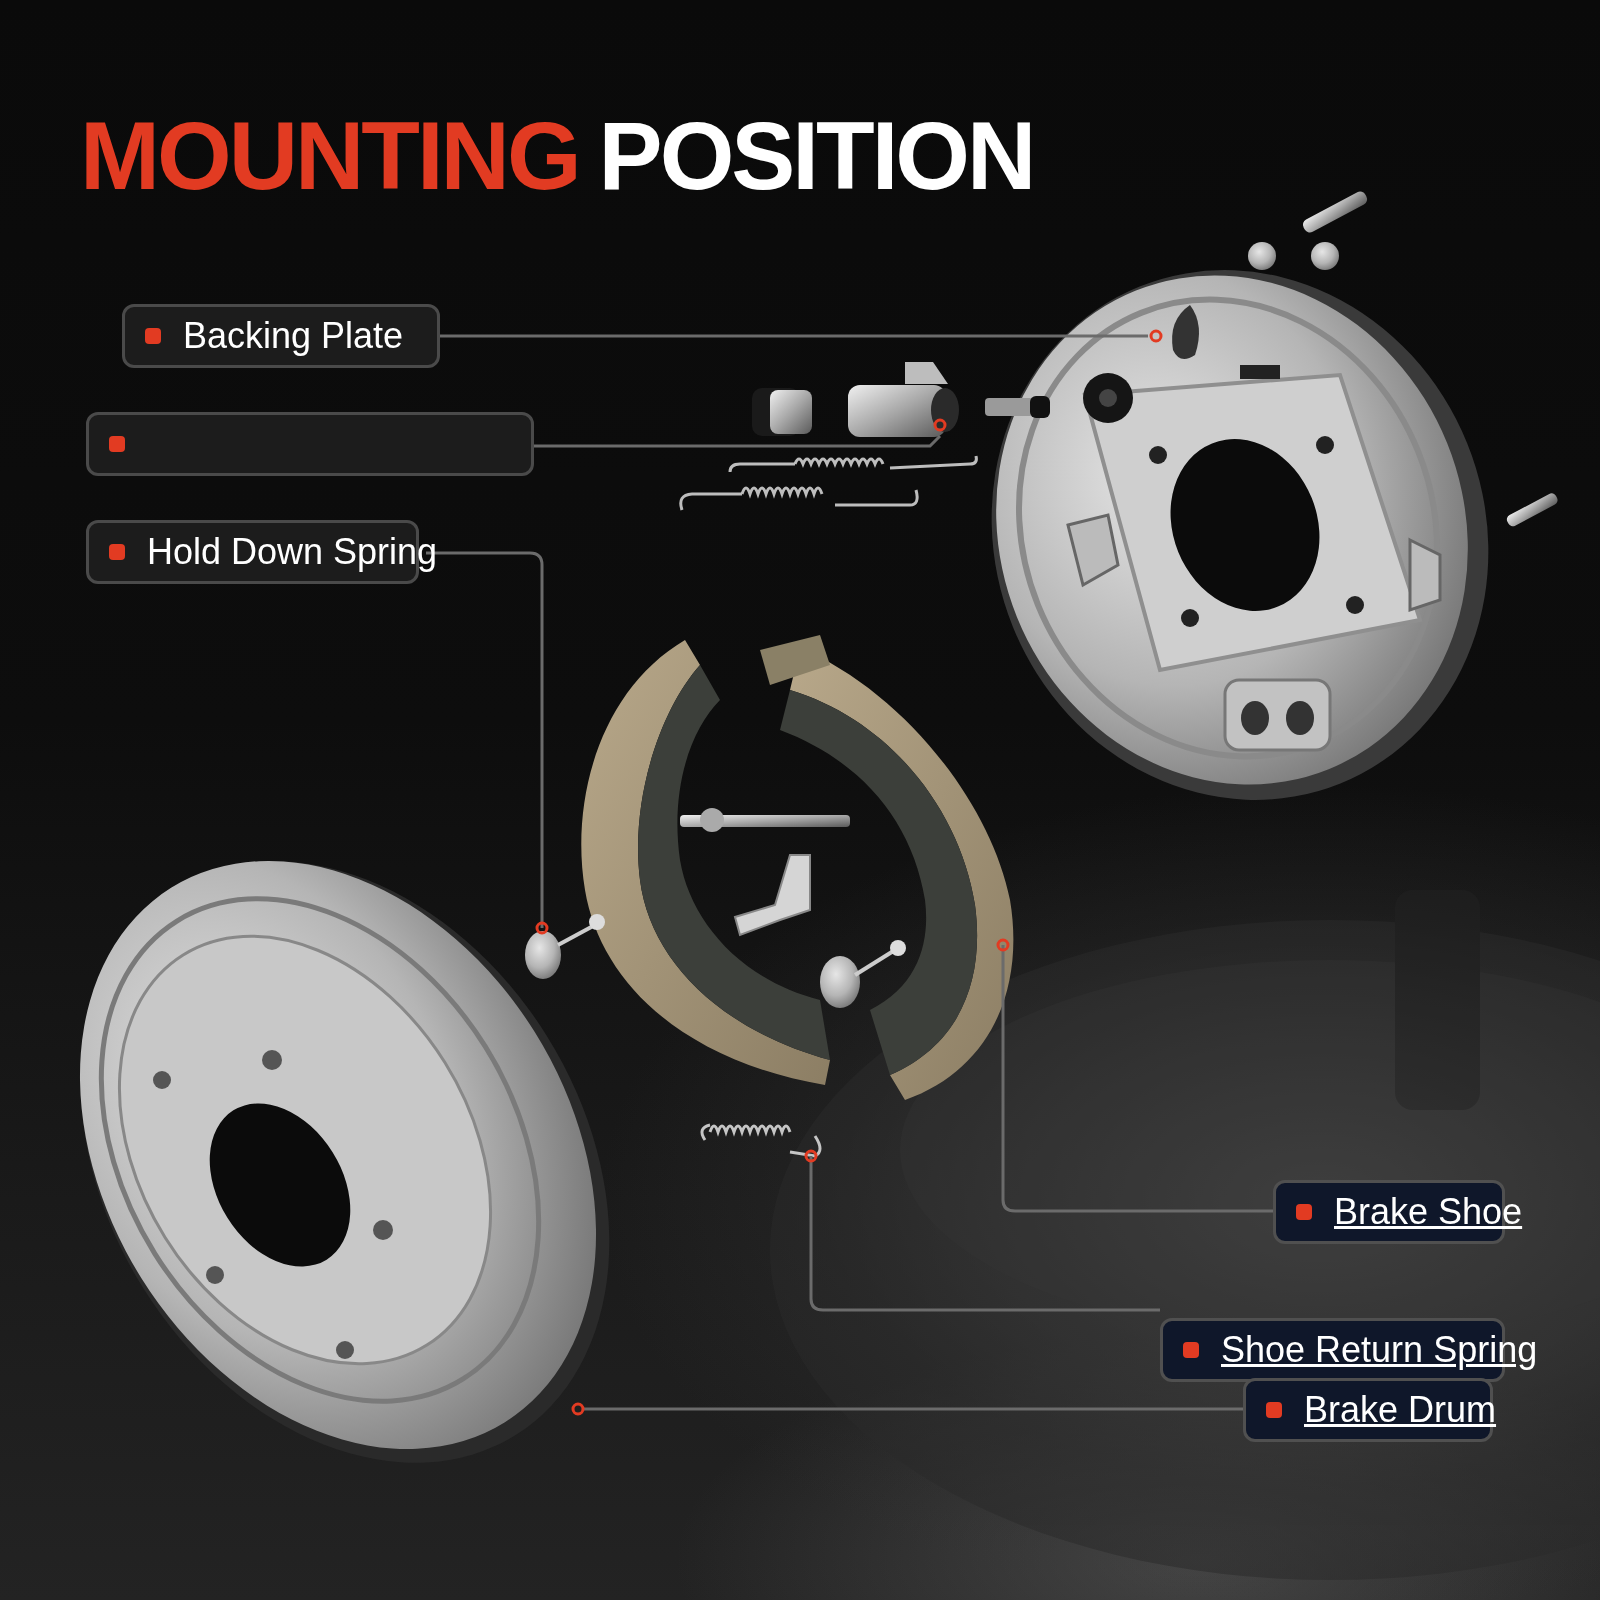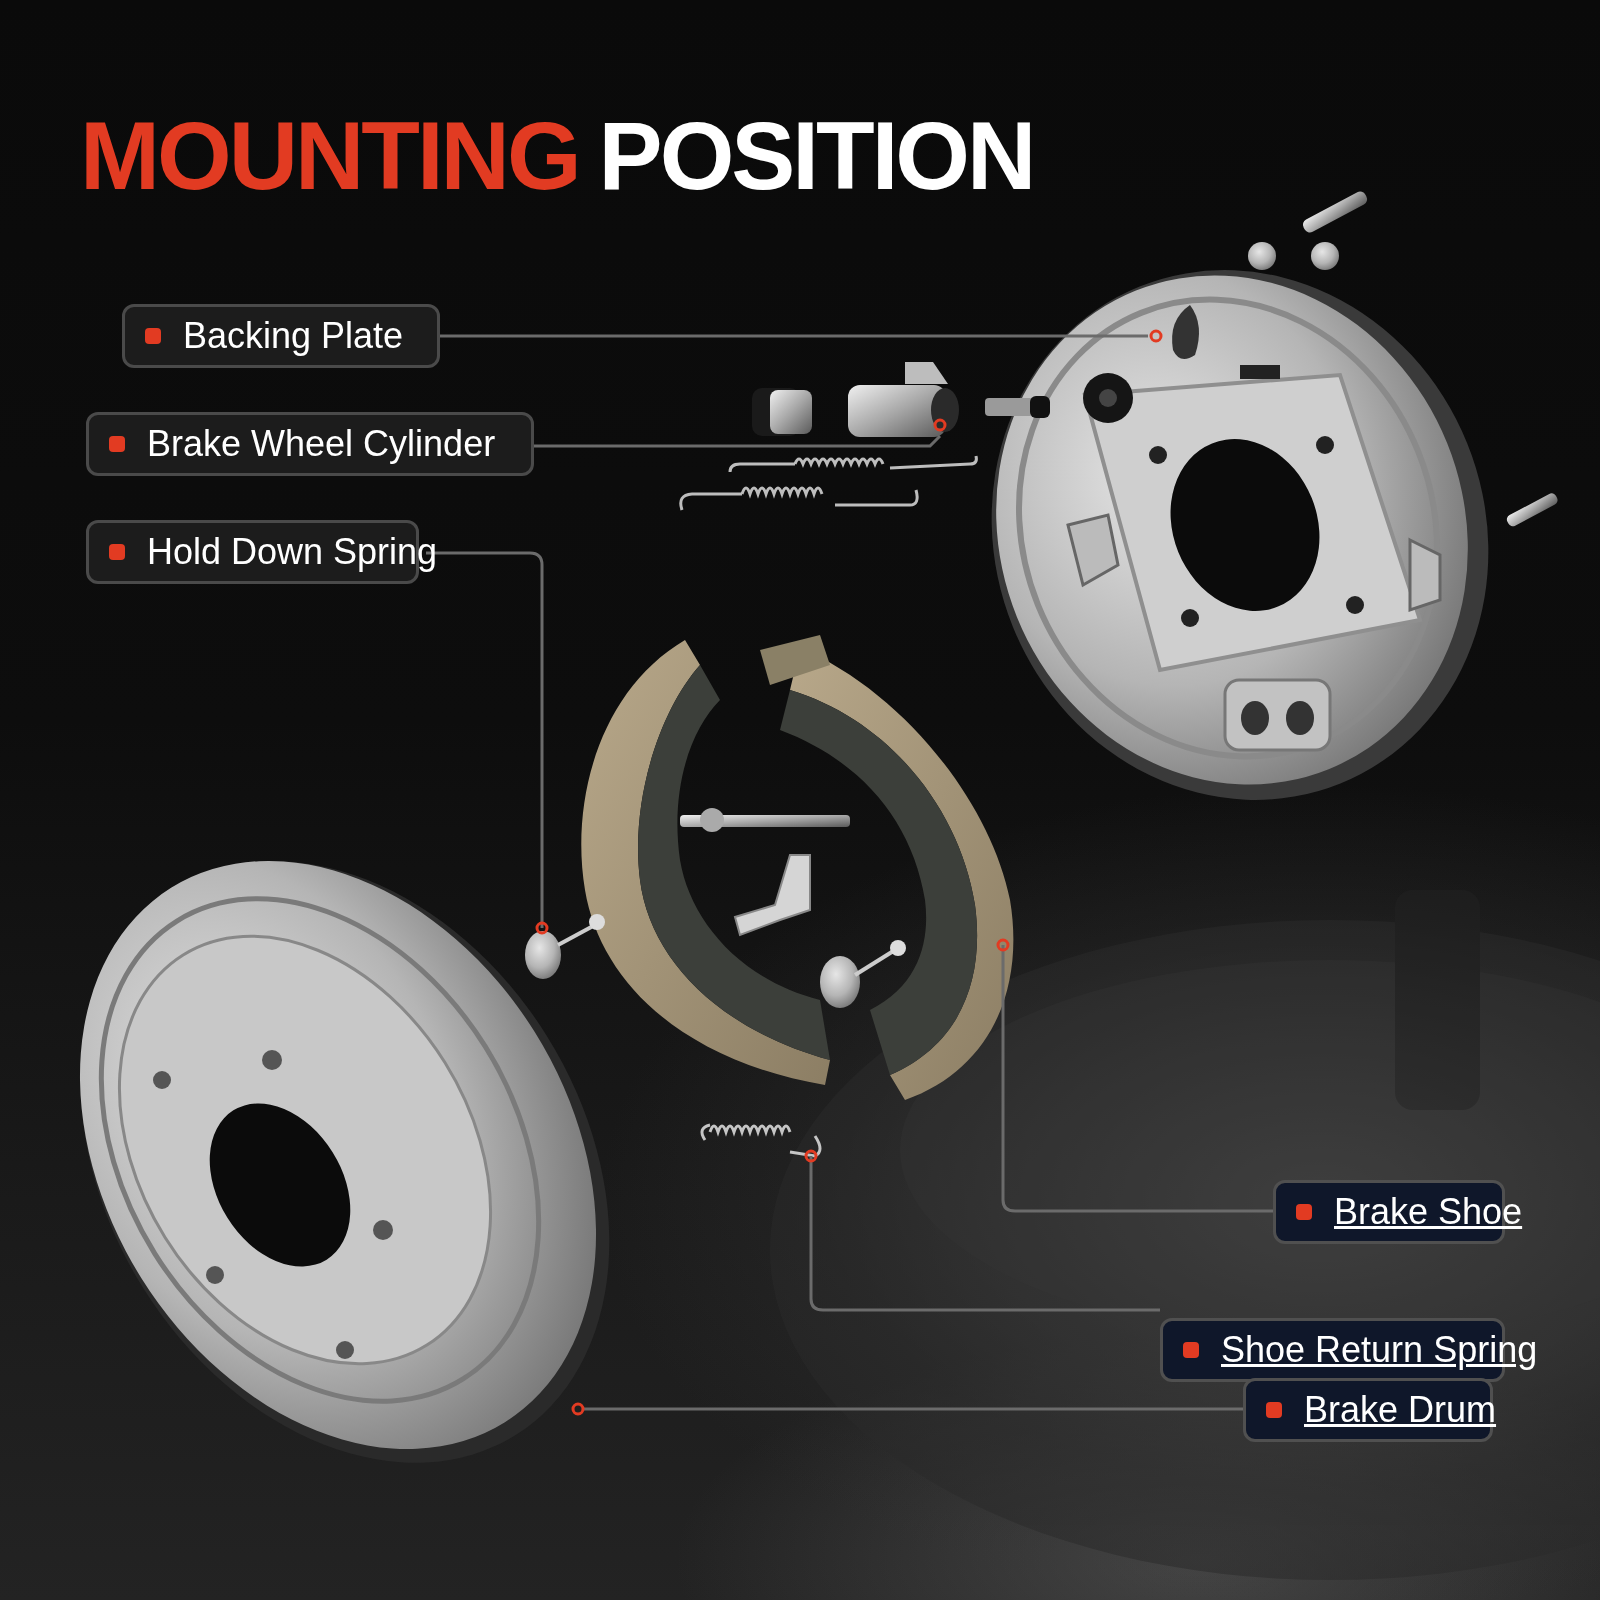--- a/index.html
+++ b/index.html
@@ -184,21 +184,20 @@
   </g>
 </svg>
 
 <div class="label" style="left:86px; top:304px; width:318px;margin-left:36px;">
   <span class="dot"></span>
   <span>Backing Plate</span>
 </div>
 
 <div class="label" style="left:86px; top:412px; width:448px;">
   <span class="dot"></span>
-  <span>Brake Wheel Cylinder</span>
 </div>
 
 <div class="label" style="left:86px; top:520px; width:333px;">
   <span class="dot"></span>
   <span>Hold Down Spring</span>
 </div>
 
 <div class="label light" style="left:1273px; top:1180px; width:232px;">
   <span class="dot"></span>
   <span>Brake Shoe</span>

